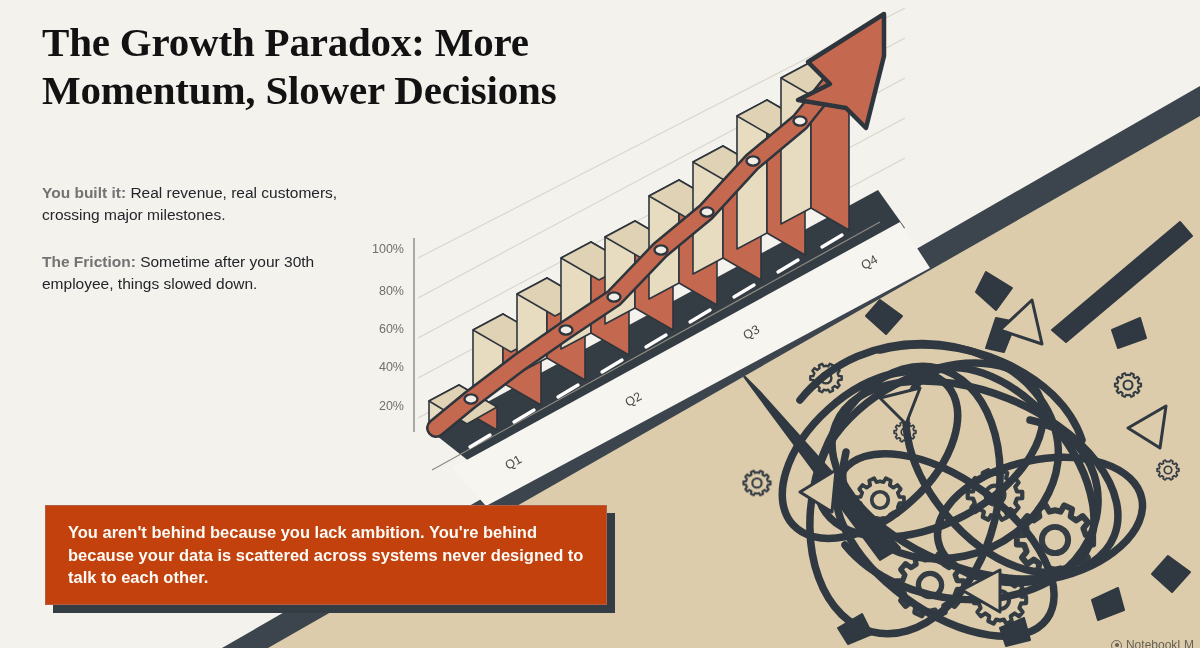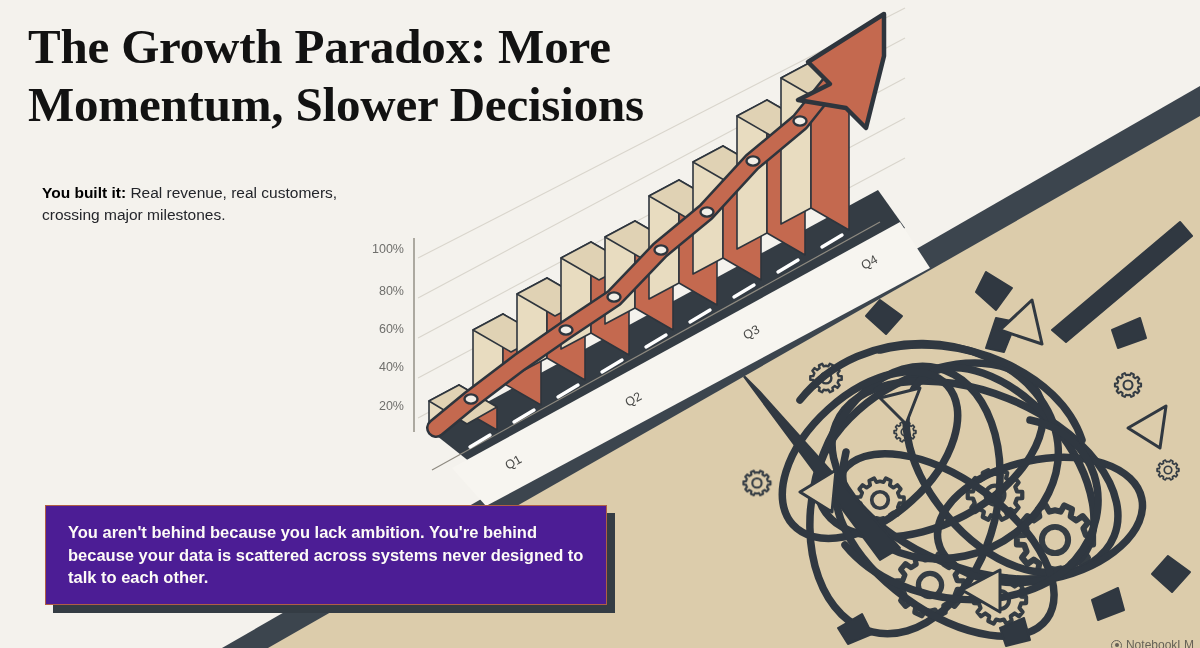--- a/index.html
+++ b/index.html
@@ -11,41 +11,41 @@
     position:relative;
   }
   #stage { position:absolute; inset:0; width:1200px; height:648px; overflow:hidden; }
 
   
   .bg-base { position:absolute; inset:0; background:#F4F2ED; }
   .bg-svg  { position:absolute; inset:0; }
 
   
   .title {
-    position:absolute; left:28px; top:18px; width:640px;
+    position:absolute; left:42px; top:18px; width:640px;
     font-family:"Liberation Serif", serif;
-    font-weight:700; font-size:49px; line-height:1.18;
+    font-weight:700; font-size:41px; line-height:1.18;
     color:#121212; letter-spacing:-0.2px;
   }
   .paras { position:absolute; left:42px; top:182px; width:345px; }
   .para {
     font-size:15.5px; line-height:1.42; color:#23252A;
     margin-bottom:25px;
   }
-  .para b { font-weight:700; color:#000000; }
+  .para b { font-weight:700; color:#737373; }
 
   
   .callout-wrap { position:absolute; left:45px; top:505px; width:562px; height:100px; }
   .callout-shadow {
     position:absolute; left:8px; top:8px; width:562px; height:100px;
     background:#343C44;
   }
   .callout {
     position:absolute; left:0; top:0; width:562px; height:100px;
-    background:#4c1d95; border:1.5px solid #B05E45;
+    background:#c2410c; border:1.5px solid #B05E45;
     display:flex; align-items:center;
   }
   .callout p {
     padding:0 22px; color:#FDFBF7;
     font-size:16.5px; font-weight:700; line-height:1.39;
   }
 
   
   .chart { position:absolute; left:0; top:0; width:1200px; height:648px; }
   .axis-label {
@@ -269,20 +269,23 @@
       <text class="q-label" x="864" y="270" transform="rotate(-29 864 270)">Q4</text>
     </g>
   </svg>
 
   <h1 class="title">The Growth Paradox: More Momentum, Slower Decisions</h1>
 
   <div class="paras">
     <p class="para">
       <b>You built it:</b><span> Real revenue, real customers, crossing major milestones.</span>
     </p>
+    <p class="para">
+      <b>The Friction:</b><span> Sometime after your 30th employee, things slowed down.</span>
+    </p>
   </div>
 
   <div class="callout-wrap">
     <div class="callout-shadow"></div>
     <div class="callout">
       <p>You aren't behind because you lack ambition. You're behind because your data is scattered across systems never designed to talk to each other.</p>
     </div>
   </div>
 
   <div class="watermark">

